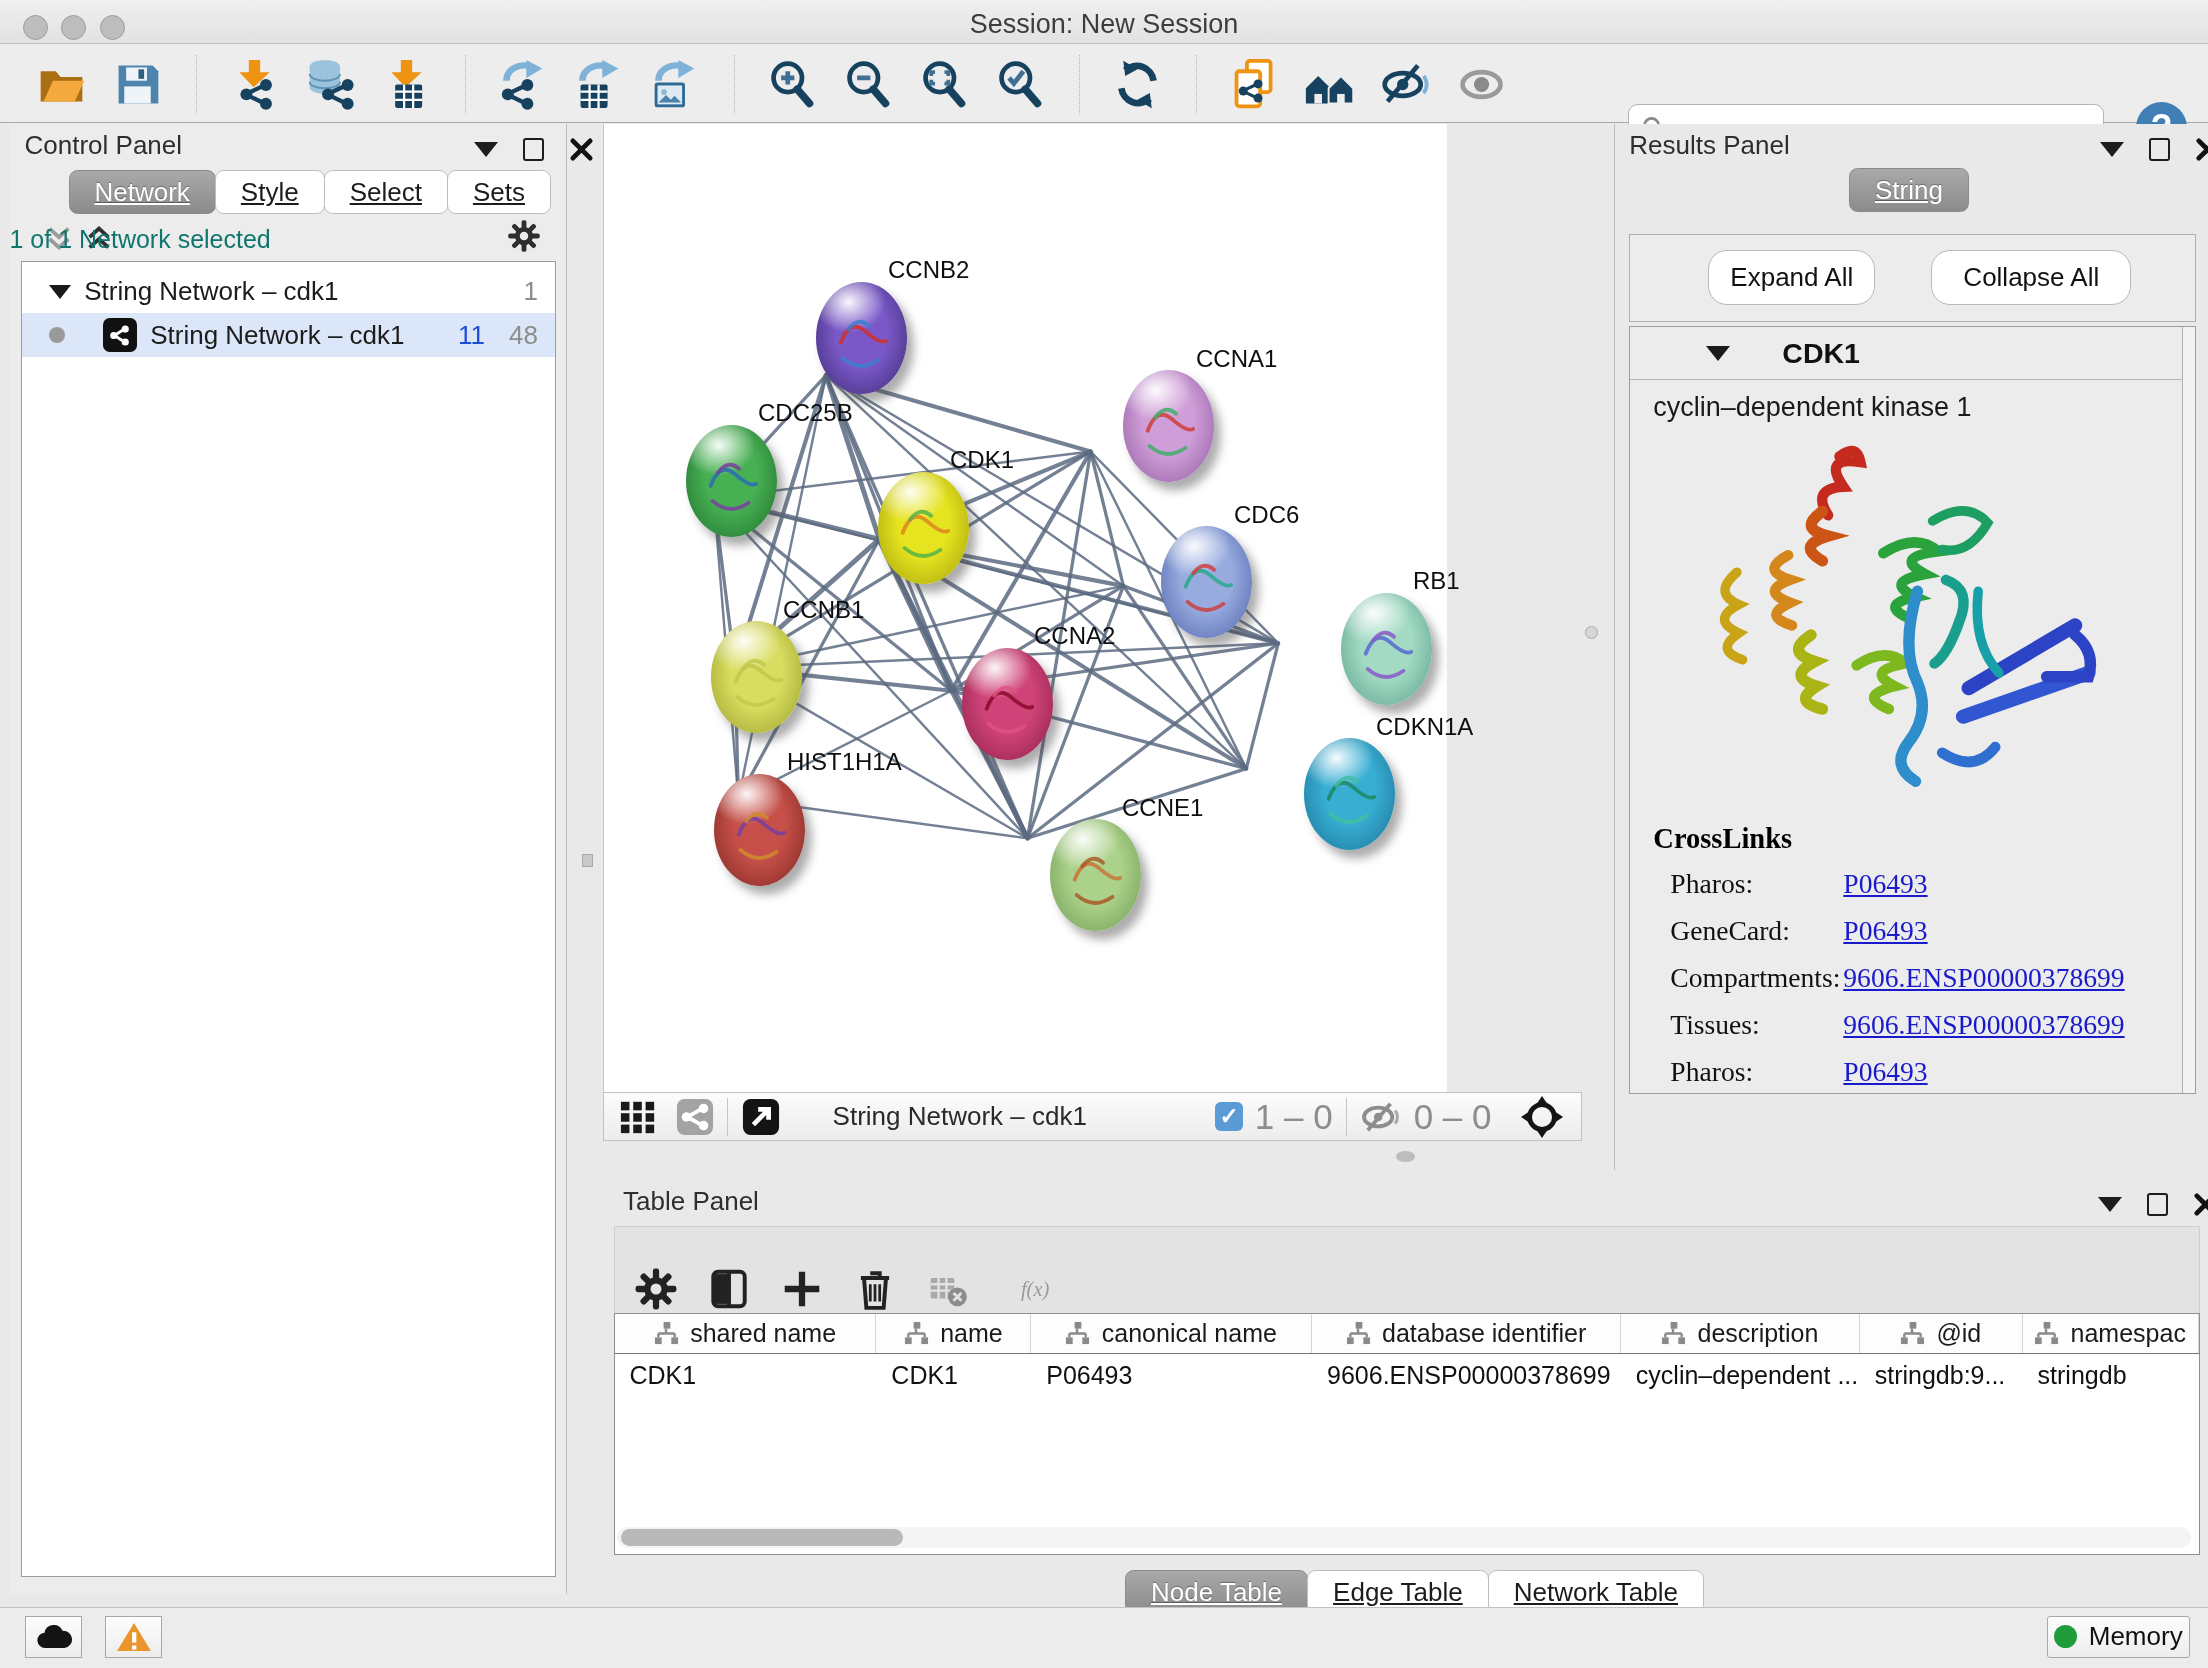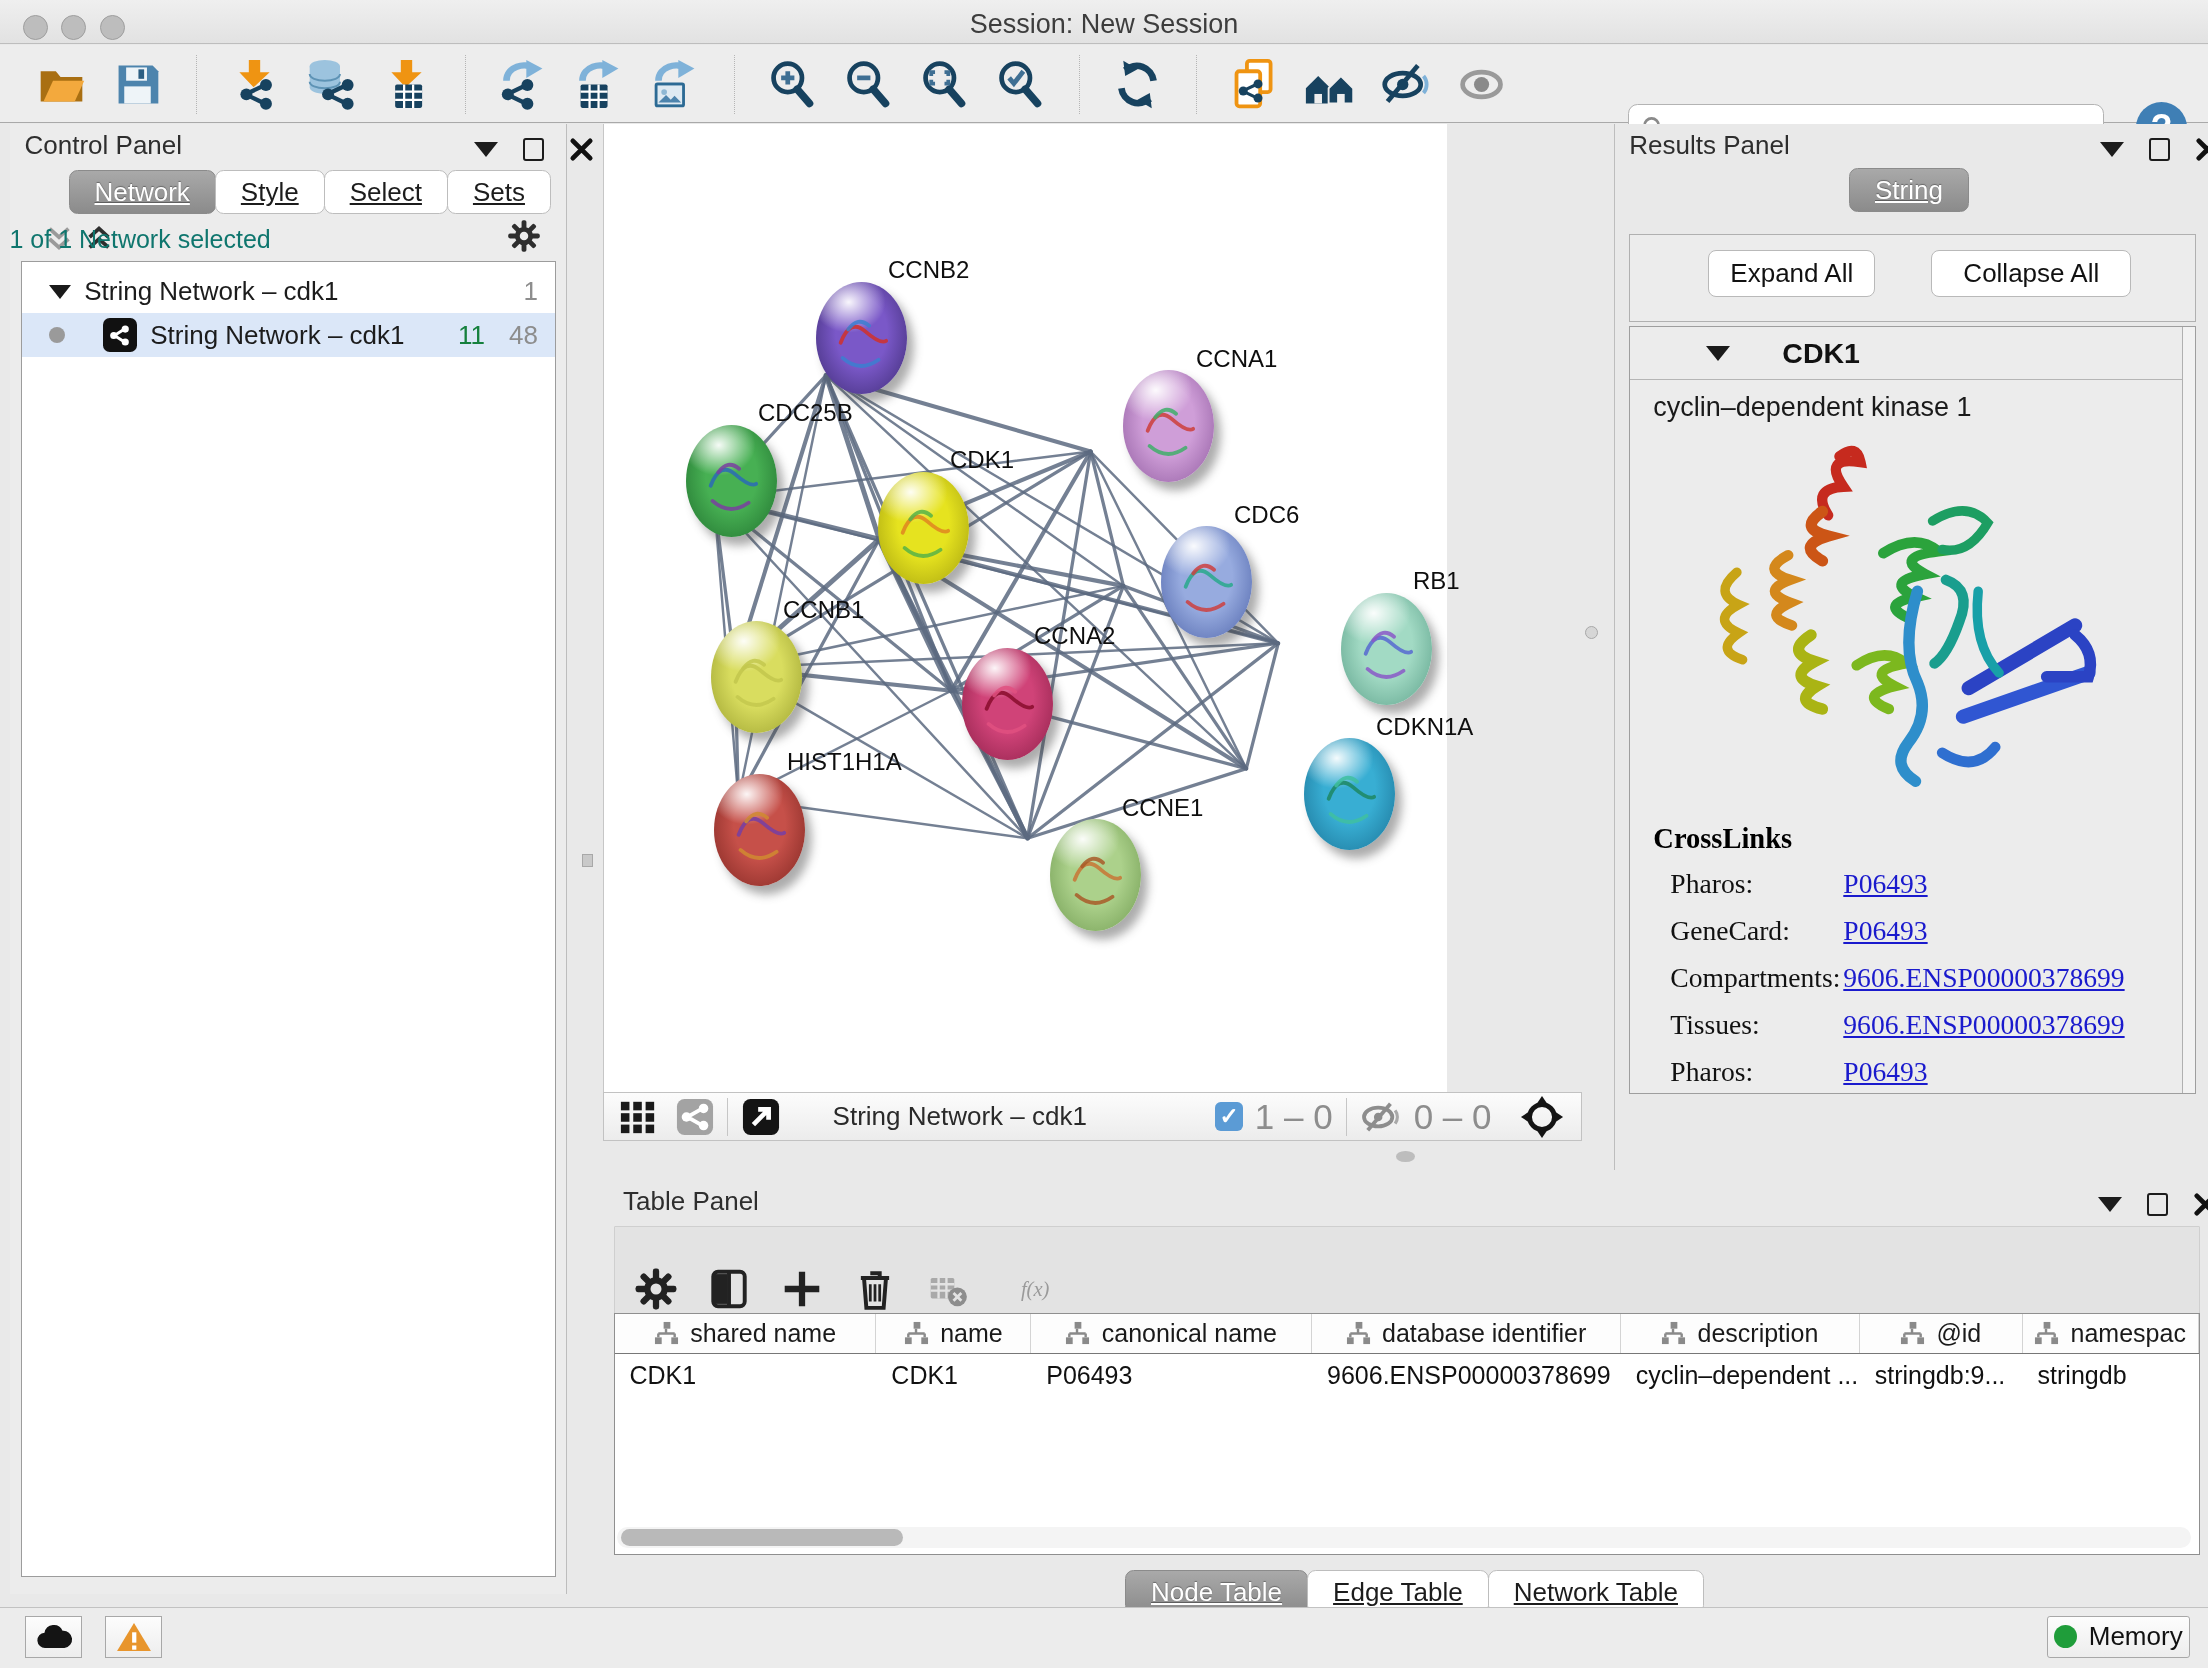--- a/index.html
+++ b/index.html
@@ -42,21 +42,21 @@
   .cp-status { position:absolute; left:0; width:100%; text-align:left; top:5.7px; font-size:25px; color:#0f766e; }
   .cp-gear { position:absolute; right:25px; top:0px; width:34px; height:34px; }
   .tree-box { position:absolute; left:11.4px; top:137px; width:535px; height:1316px; background:#fff; border:1px solid #9c9c9c; }
   .tree-row { position:absolute; left:0; width:100%; height:44px; display:flex; align-items:center; font-size:26px; color:#1c1c1c; }
   .tree-caret { width:0; height:0; border-left:11.4px solid transparent; border-right:11.4px solid transparent; border-top:14.3px solid #1a1a1a; margin:0 13.3px 0 27px; }
   .tree-count { position:absolute; right:17px; color:#8d8d8d; }
   .row-selected { background:#dbe7f8; }
   .tree-dot { width:16px; height:16px; border-radius:50%; background:#9a9a9a; margin:0 38px 0 27px; }
   .net-glyph { width:34px; height:34px; border-radius:6.7px; background:#111; display:flex; align-items:center; justify-content:center; margin-right:13.3px; }
   .net-glyph svg { width:23px; height:23px; }
-  .tree-n1 { position:absolute; right:70px; color:#15803d;margin-left:36px; }
+  .tree-n1 { position:absolute; right:70px; color:#1d4ed8;margin-left:36px; }
   .tree-n2 { position:absolute; right:17px; color:#8d8d8d; }
 
   
   .net-canvas { position:absolute; left:603px; top:124px; width:844px; height:968px; background:#ffffff; border-left:1px solid #c6c6c6; }
   .net-canvas svg.edges { position:absolute; left:0; top:0; width:100%; height:100%; }
   .pnode { position:absolute; width:91px; height:112px; border-radius:50%; box-shadow:6.7px 8.6px 9.5px rgba(70,70,70,.45); }
   .pnode svg { position:absolute; left:0; top:0; width:100%; height:100%; }
   .pnode-label { position:absolute; font-size:24px; color:#0e0e0e; white-space:nowrap; }
   .nv-bar { position:absolute; left:603px; top:1092px; width:979px; height:49px; background:linear-gradient(#fcfcfc,#ececec); border:1px solid #c2c2c2; display:flex; align-items:center; }
   .nv-sep { width:0; height:38px; border-left:1px solid #c6c6c6; margin:0 13.3px; }
@@ -67,21 +67,21 @@
   .split-oval { position:absolute; left:1396px; top:1151px; width:19px; height:11.4px; border-radius:50%; background:#bdbdbd; }
   .split-sq { position:absolute; left:582px; top:854px; width:11.4px; height:13.3px; background:#c9c9c9; border:1px solid #a8a8a8; }
   .split-ci { position:absolute; left:1585px; top:626px; width:13.3px; height:13.3px; border-radius:50%; background:#d6d6d6; border:1px solid #a8a8a8; }
 
   
   .results-panel { position:absolute; left:1614px; top:124px; width:594px; height:1046px; background:#e9e9e9; border-left:1px solid #bdbdbd; }
   .rp-title { position:absolute; left:14.3px; top:5.7px; }
   .rp-head-icons { left:485px; top:13.3px; }
   .rp-tab { position:absolute; left:234px; top:44px; display:flex; }
   .rp-btnbox { position:absolute; left:14.3px; top:110px; width:567px; height:88px; background:#ececec; border:1px solid #b0b0b0; }
-  .rp-btn { position:absolute; top:15px; height:47px; background:#fff; border:1px solid #b9b9b9; border-radius:8px; font-size:26px; color:#111; display:flex; align-items:center; justify-content:center; cursor:pointer; }
+  .rp-btn { position:absolute; top:15px; height:55px; background:#fff; border:1px solid #b9b9b9; border-radius:19px; font-size:26px; color:#111; display:flex; align-items:center; justify-content:center; cursor:pointer; }
   .rp-section { position:absolute; left:14.3px; top:202px; width:567px; height:768px; background:#ececec; border:1px solid #9e9e9e; }
   .rp-sec-head { position:absolute; left:0; top:0; width:100%; height:53px; border-bottom:1px solid #b5b5b5; }
   .rp-sec-caret { position:absolute; left:76px; top:19px; width:0; height:0; border-left:12.4px solid transparent; border-right:12.4px solid transparent; border-top:15px solid #1a1a1a; }
   .rp-protein-name { position:absolute; left:152px; top:9.5px; font-size:28.5px; font-weight:bold; color:#111; }
   .rp-desc { position:absolute; left:23px; top:65px; font-size:27px; color:#1a1a1a; }
   .rp-structure { position:absolute; left:67px; top:112px; width:418px; height:371px; }
   .rp-crosslinks { position:absolute; left:23px; top:496px; width:514px; font-family:"Liberation Serif", serif; }
   .xl-heading { font-size:28.5px; font-weight:bold; color:#000; margin-bottom:13.3px; }
   .xl-row { display:flex; margin-bottom:15px; font-size:27.6px; }
   .xl-label { width:190px; color:#111; padding-left:17px; }

